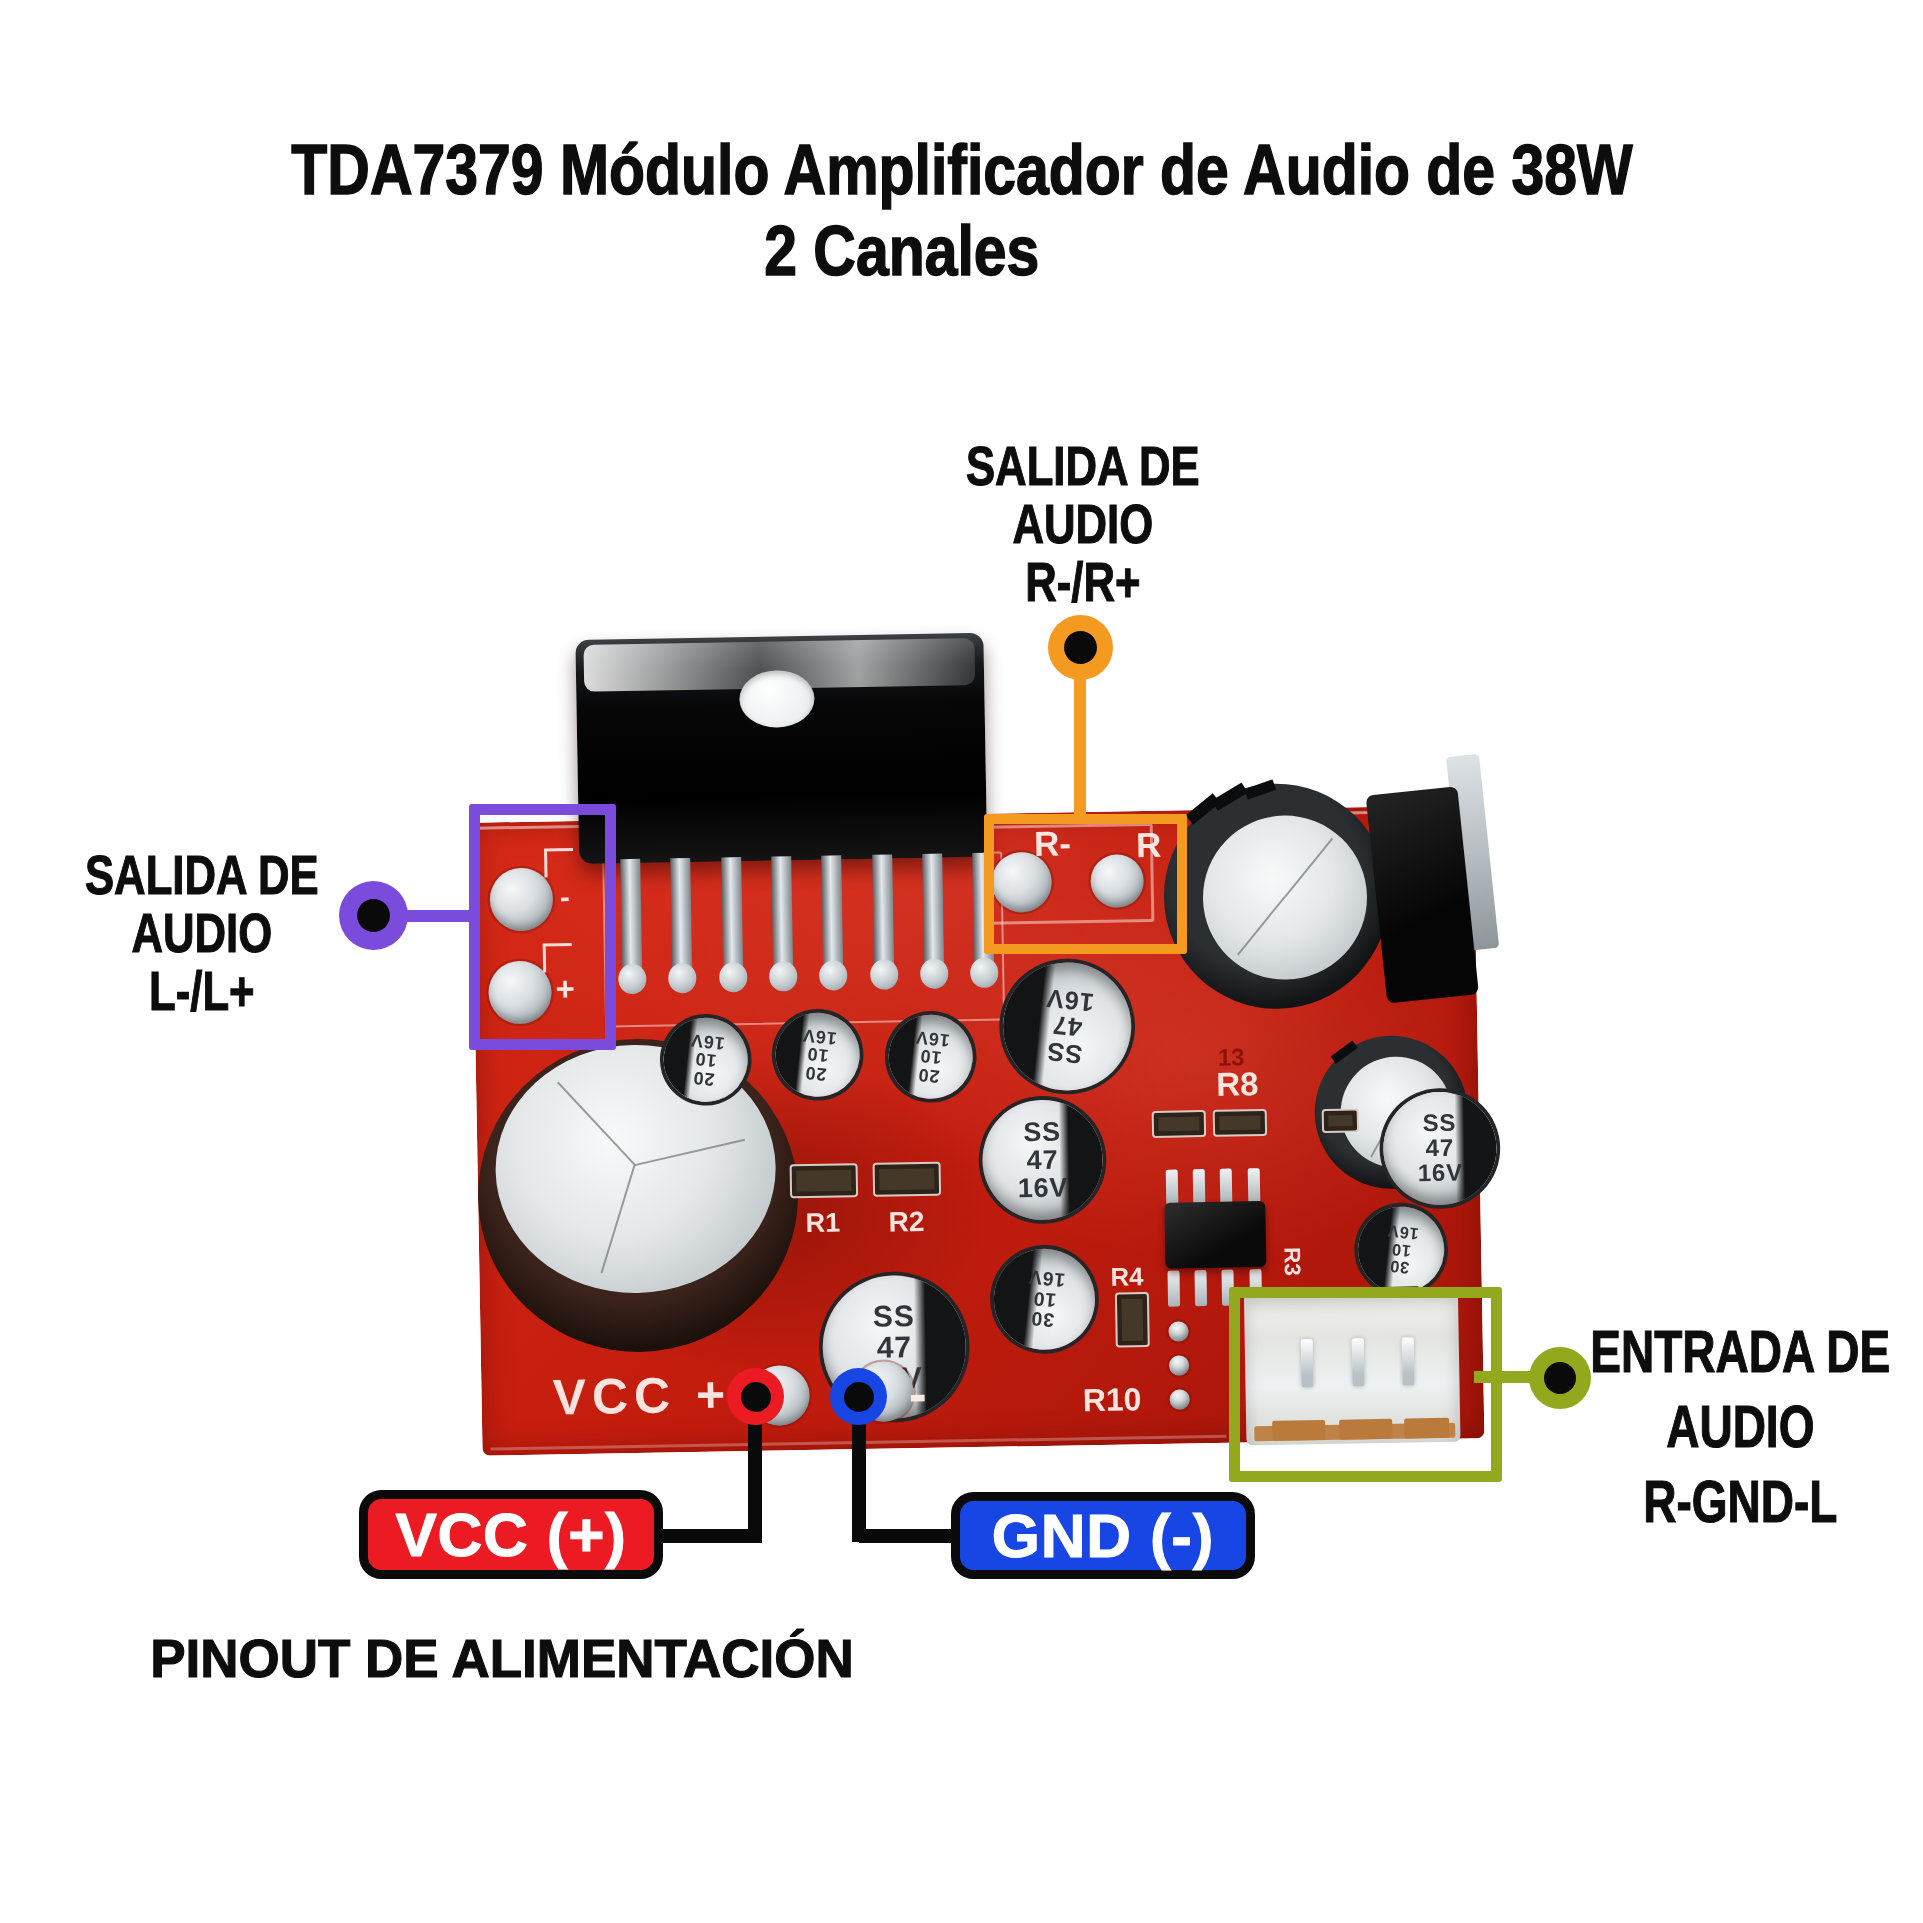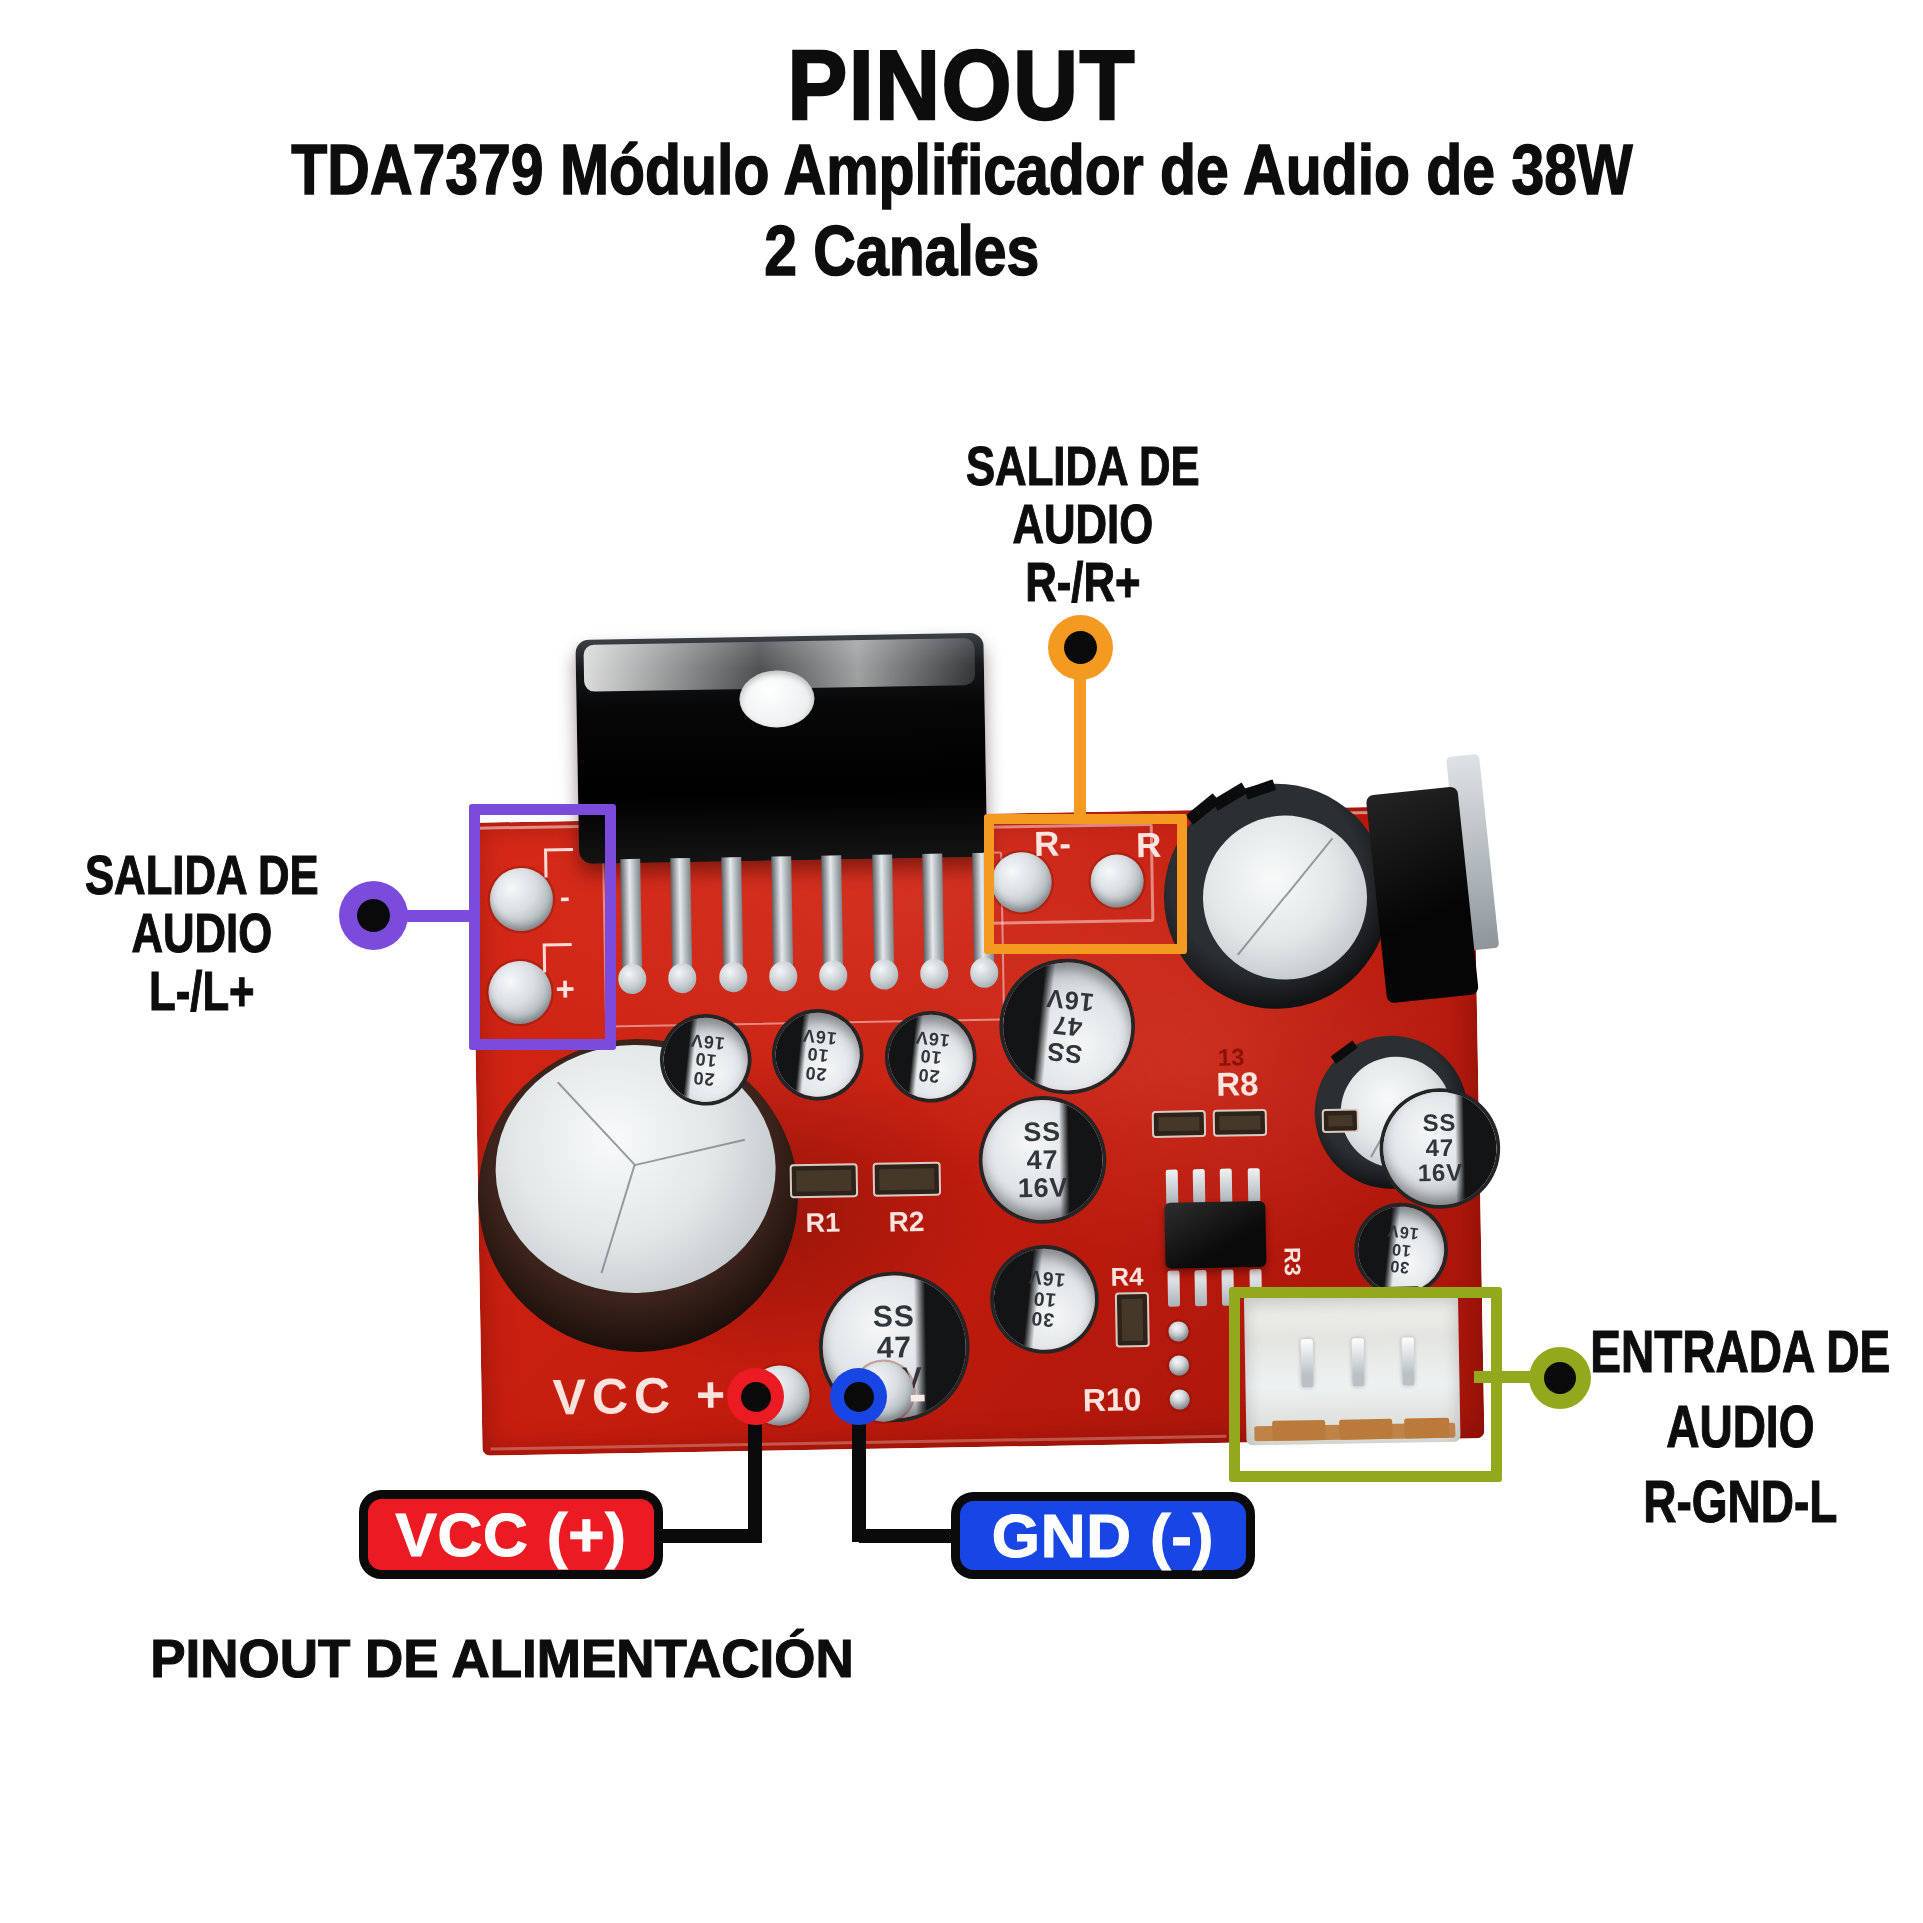--- a/index.html
+++ b/index.html
@@ -89,23 +89,20 @@
   #conn{background:linear-gradient(180deg,#f4f4f1 0%,#e4e5e1 30%,#eef1f2 62%,#d7d8d3 100%);
         border-radius:6px;box-shadow:inset 0 10.5px 16.5px rgba(0,0,0,.2);}
   .connpin{background:linear-gradient(180deg,#fdfefe,#b9c1c6 75%);border-radius:2.3px;box-shadow:0 0 4.5px rgba(0,0,0,.25);}
   .copper{background:#c08347;border-radius:2.3px;}
 </style>
 </head>
 <body>
 
 <div id="page">
 
-  <div class="abs ctr hvy" id="title">
-    <span class="squeeze" style="transform:scaleX(.92)">PINOUT</span>
-  </div>
   <div class="abs ctr hvy" id="subtitle1">
     <span class="squeeze">TDA7379 Módulo Amplificador de Audio de 38W</span>
   </div>
   <div class="abs ctr hvy" id="subtitle2">
     <span class="squeeze">2 Canales</span>
   </div>
 
   <div class="abs" id="board">
 
     <div class="abs silkline" style="left:6px;top:3.8px;width:999px;"></div>

